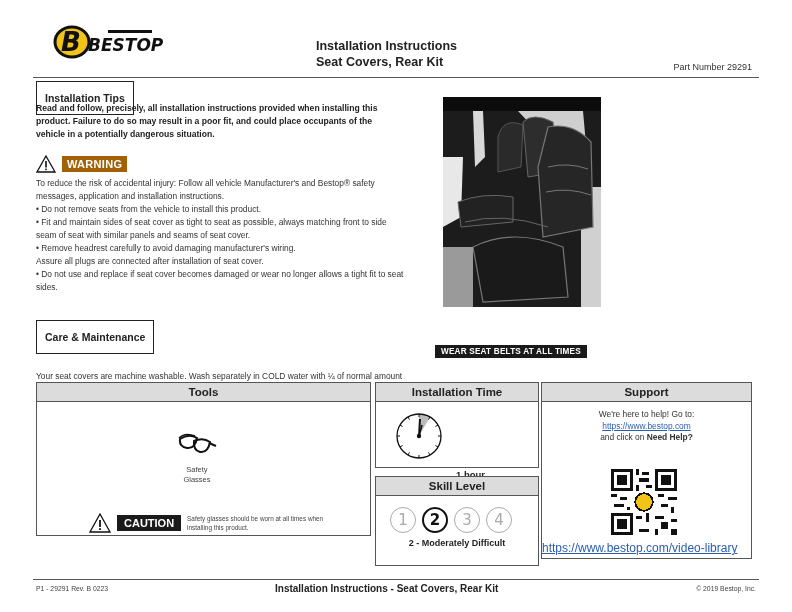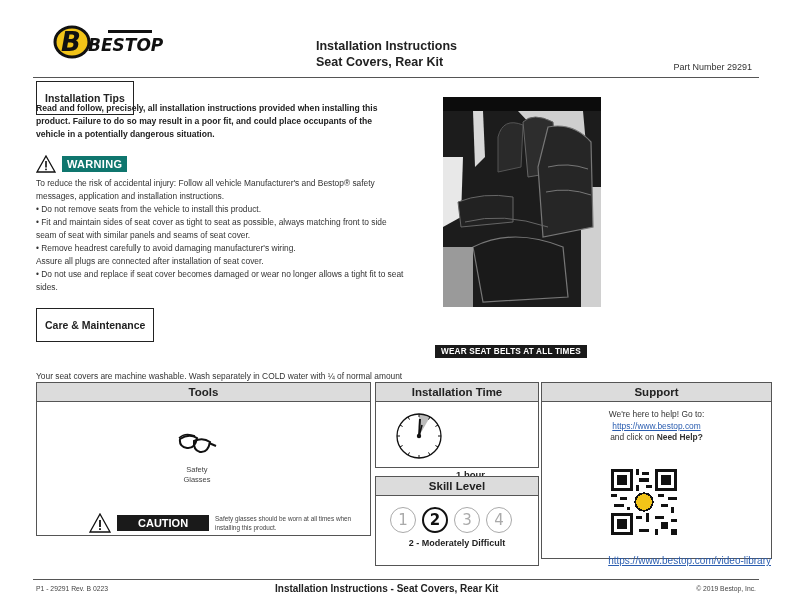--- a/index.html
+++ b/index.html
@@ -14,58 +14,58 @@
   .part-number { right: 40px; top: 62px; font-size: 9px; color: #333; }
   .header-rule { left: 33px; top: 77px; width: 726px; height: 1px; background: #555; }
 
   
   .sect-box { border: 1.5px solid #222; font-size: 10.5px; font-weight: bold; padding: 10px 8px; background: #fff; color: #222; }
 
   .tips-head { left: 36px; top: 81px; }
   .tips-body { left: 36px; top: 102px; width: 360px; font-size: 8.6px; font-weight: bold; line-height: 13px; color: #222; }
 
   .warn-row { left: 36px; top: 155px; display: flex; align-items: center; gap: 6px; }
-  .warn-badge { background: #0f766e; color: #fff; font-weight: bold; font-size: 11px; padding: 2px 5px; letter-spacing: 0.3px; }
+  .warn-badge { background: #a16207; color: #fff; font-weight: bold; font-size: 11px; padding: 2px 5px; letter-spacing: 0.3px; }
   .warn-body { left: 36px; top: 177px; width: 370px; font-size: 8.4px; line-height: 13px; color: #333; }
 
-  .care-head { left: 36px; top: 308px; }
+  .care-head { left: 36px; top: 320px; }
   .care-body { left: 36px; top: 342px; width: 370px; font-size: 8.4px; line-height: 13px; color: #333; margin-top: 28px; }
 
   .photo { left: 443px; top: 97px; width: 158px; height: 210px; background: #111; overflow: hidden; }
 
   .belt-badge { left: 435px; top: 345px; background: #1a1a1a; color: #fff; font-weight: bold; font-size: 8.2px; padding: 2px 6px; letter-spacing: 0.2px; }
 
   
   .panel { border: 1.2px solid #555; background: #fff; }
   .panel-head { background: #dcdcdc; border-bottom: 1.2px solid #555; text-align: center; font-weight: bold; font-size: 11.5px; height: 19px; line-height: 18px; color: #222; }
 
   .tools-panel { left: 36px; top: 382px; width: 335px; height: 154px; }
   .time-panel { left: 375px; top: 382px; width: 164px; height: 86px; }
   .skill-panel { left: 375px; top: 476px; width: 164px; height: 90px; }
-  .support-panel { left: 541px; top: 382px; width: 231px; height: 177px; }
+  .support-panel { left: 541px; top: 382px; width: 211px; height: 177px; }
 
   .glasses { position: absolute; left: 140px; top: 50px; width: 40px; height: 28px; }
   .glasses-label { position: absolute; left: 110px; top: 82px; width: 100px; text-align: center; font-size: 7.5px; line-height: 10px; color: #444; }
 
   .caution-row { position: absolute; left: 52px; top: 130px; display: flex; align-items: center; gap: 6px; }
-  .caution-badge { background: #1a1a1a; color: #fff; font-weight: bold; font-size: 11px; padding: 2px 21px; }
+  .caution-badge { background: #1a1a1a; color: #fff; font-weight: bold; font-size: 11px; padding: 2px 7px; }
   .caution-text { font-size: 6.4px; line-height: 9px; color: #444; width: 140px; }
 
   .clock { position: absolute; left: 18px; top: 28px; width: 50px; height: 50px; }
   .time-label { position: absolute; left: 80px; top: 47px; font-size: 9.5px; font-weight: bold; color: #222; margin-top: 39px; }
 
   .skill-circles { position: absolute; left: 14px; top: 30px; display: flex; gap: 6px; }
   .skill-circle { width: 26px; height: 26px; border-radius: 50%; border: 1.2px solid #aaa; color: #aaa; font-size: 15px; text-align: center; line-height: 24px; font-family: "DejaVu Sans", sans-serif; }
   .skill-circle.active { border: 2px solid #111; color: #111; font-weight: bold; line-height: 22px; }
   .skill-label { position: absolute; left: 0; width: 100%; top: 61px; text-align: center; font-size: 9px; font-weight: bold; color: #222; }
 
   .support-text { position: absolute; left: 0; width: 100%; top: 26px; text-align: center; font-size: 8.4px; line-height: 11.5px; color: #333; }
   .link { color: #2a5db0; text-decoration: underline; }
   .qr { position: absolute; left: 69px; top: 86px; width: 66px; height: 66px; }
-  .video-link { position: absolute; left: 0; width: 100%; top: 172px; text-align: right; font-size: 10px; }
+  .video-link { position: absolute; left: 0; width: 100%; top: 158px; text-align: left; font-size: 12px; }
 
   
   .footer-rule { left: 33px; top: 579px; width: 726px; height: 1px; background: #555; }
   .footer-left { left: 36px; top: 585px; font-size: 6.8px; color: #444; }
   .footer-center { left: 275px; top: 583px; font-size: 10px; font-weight: bold; color: #222; }
   .footer-right { right: 36px; top: 585px; font-size: 6.8px; color: #444; }
 </style>
 </head>
 <body>
 

